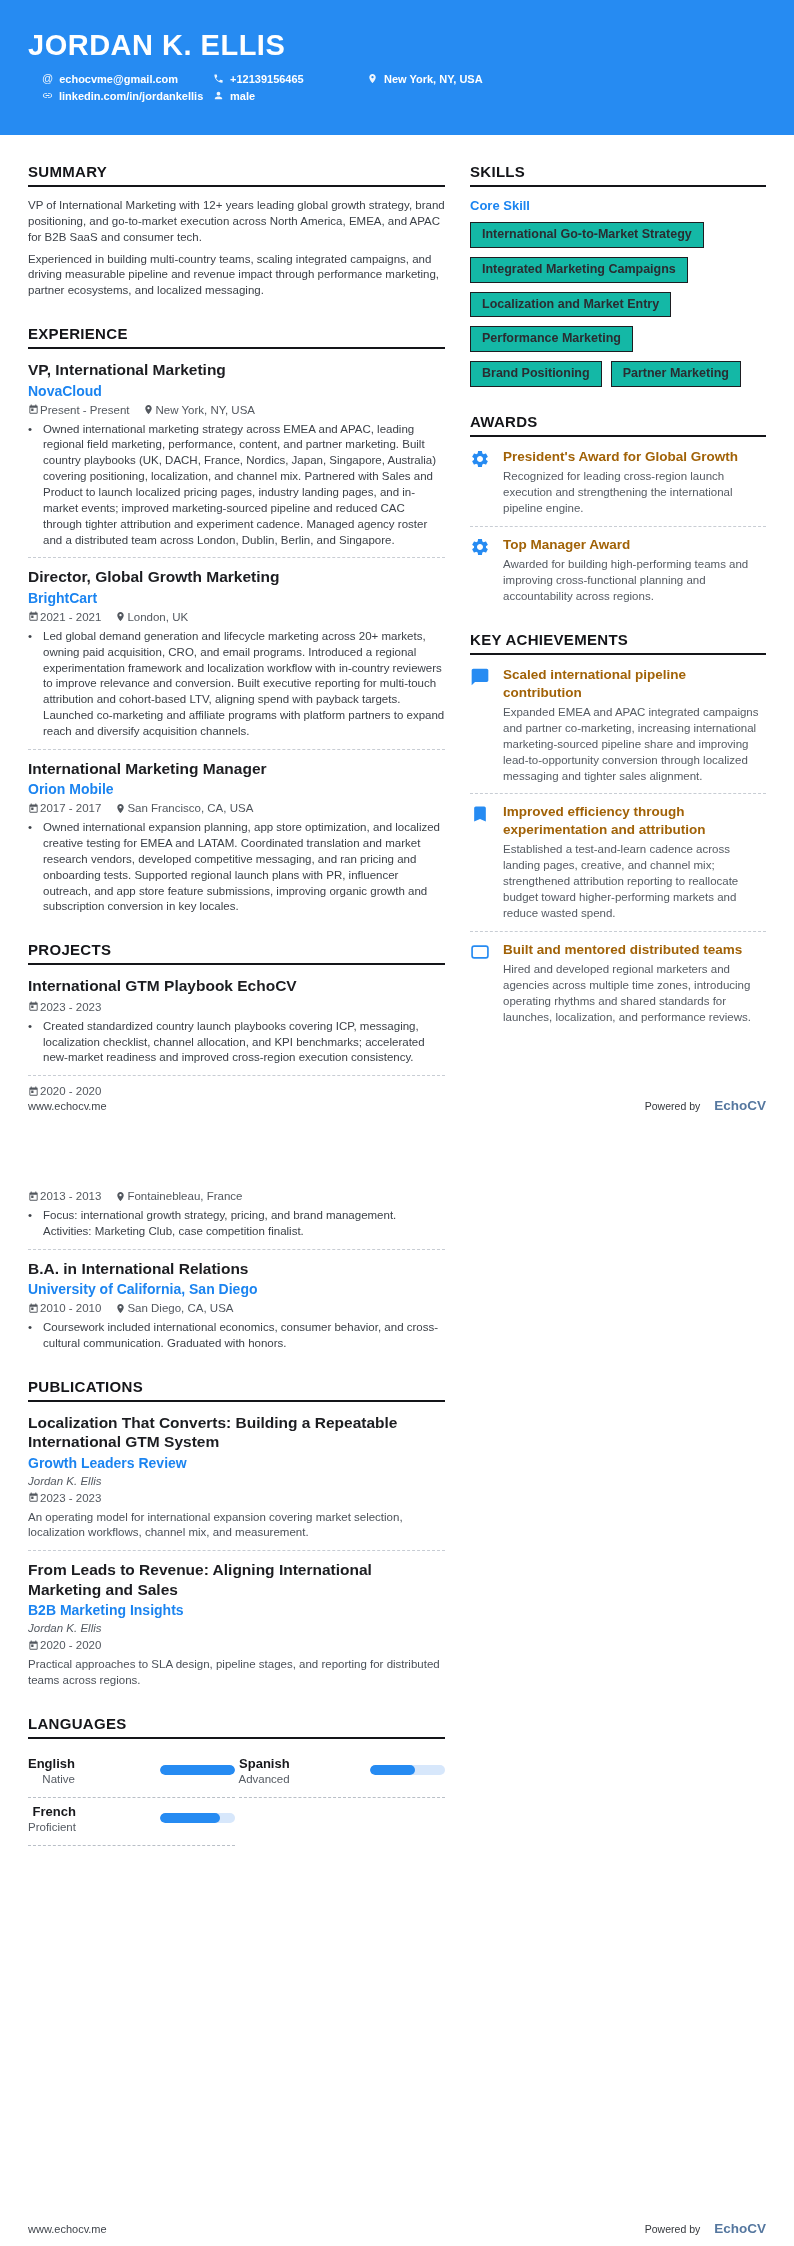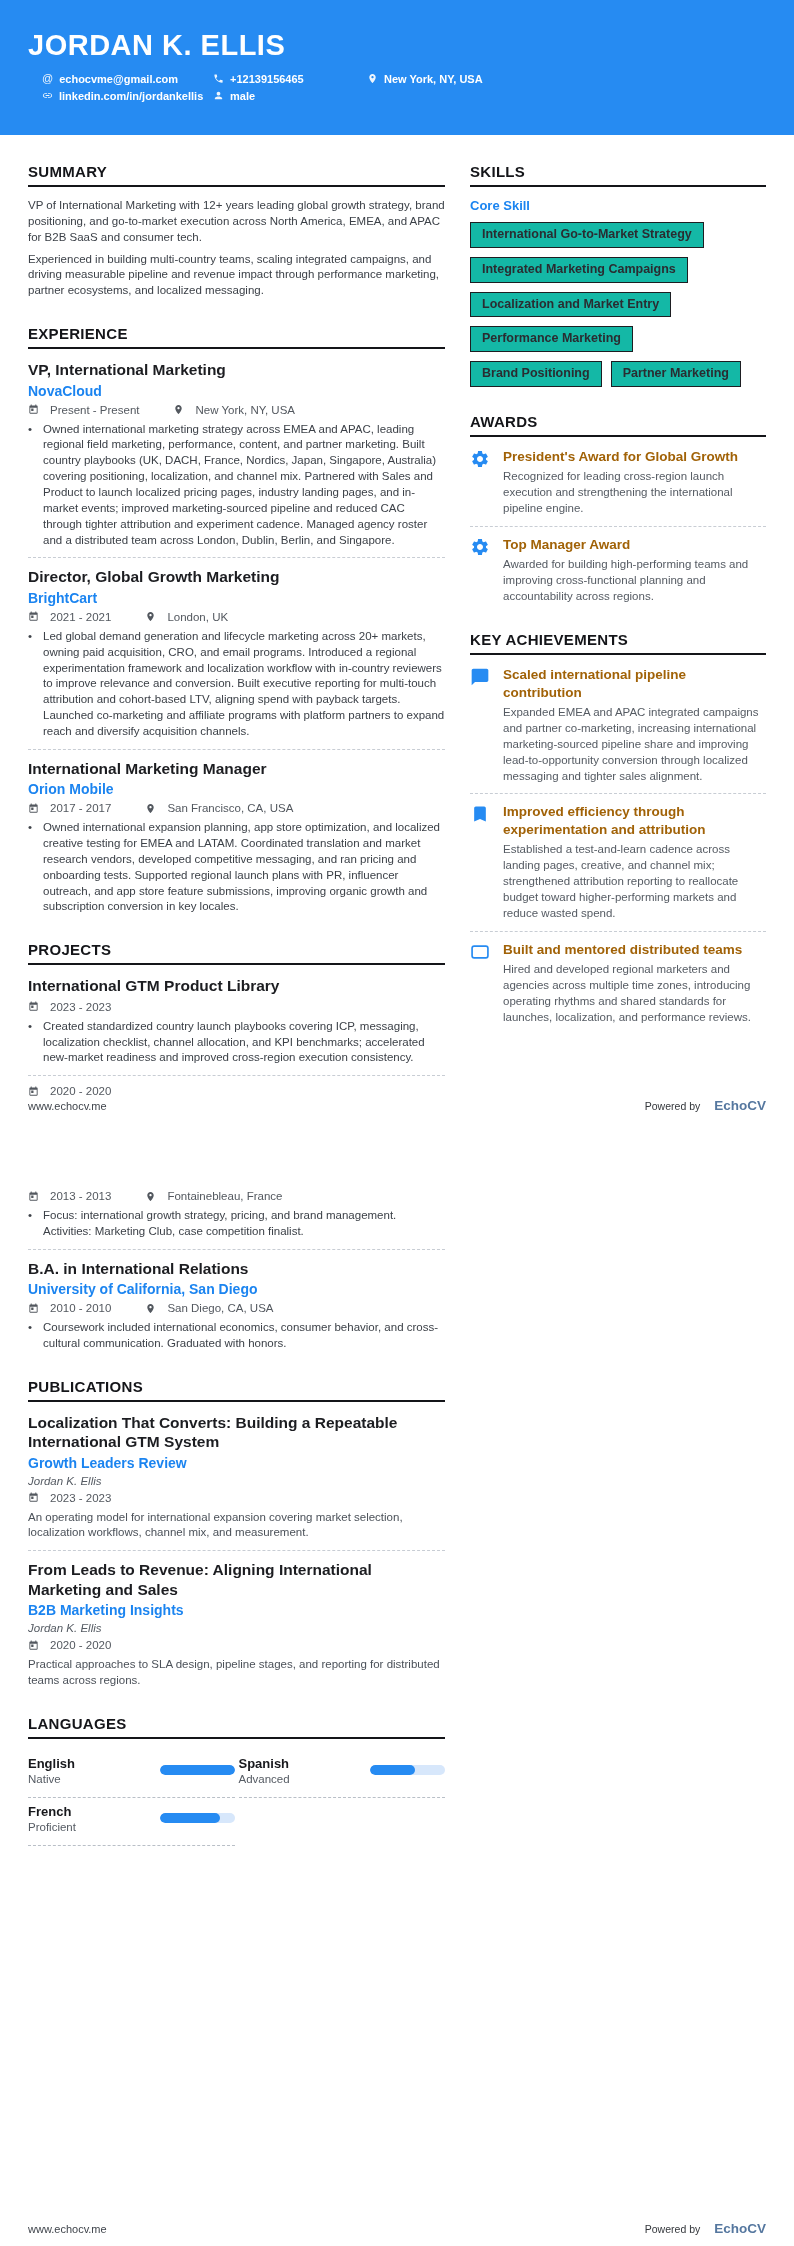--- a/index.html
+++ b/index.html
@@ -37,21 +37,21 @@
   .sec-h {
     font-size:15px; font-weight:800; color:#141519; letter-spacing:.3px;
     border-bottom:2.5px solid #141519; padding-bottom:5px; margin-bottom:11px;
   }
   .dashed { border:none; border-top:1px dashed #c8cdd4; margin:9px 0; }
 
   .para { font-size:11.5px; line-height:1.38; color:#3c4148; margin-bottom:6px; }
 
   .entry-title { font-size:15.5px; font-weight:600; color:#1c1d21; line-height:1.25; }
   .entry-org { font-size:14px; font-weight:700; color:var(--link,#1b84f0); margin-top:3px; }
-  .meta { display:flex; align-items:center; gap:11px; margin-top:5px; font-size:11.5px; color:#53585f; }
+  .meta { display:flex; align-items:center; gap:1px; margin-top:5px; font-size:11.5px; color:#53585f; }
   .meta .gap { width:12px; }
   .meta .ico { width:11px; height:11px; color:#53585f; flex:0 0 auto; }
   .bullet { display:flex; margin-top:6px; }
   .bullet .dot { width:15px; flex:0 0 auto; font-size:11.5px; line-height:1.38; color:#3c4148; }
   .bullet .btxt { font-size:11.5px; line-height:1.38; color:#3c4148; }
 
   .author { font-size:11.5px; font-style:italic; color:#555b63; margin-top:4px; }
   .pub-desc { font-size:11.5px; line-height:1.38; color:#4b5159; margin-top:6px; }
 
   
@@ -60,21 +60,21 @@
   .tag {
     border:1.5px solid #1d1e22; color:#2a2c31; font-size:12.5px; font-weight:700;
     padding:5px 11px; background:#14b8a6; line-height:1.1; white-space:nowrap;
   }
   .icon-item { display:flex; gap:13px; }
   .icon-item .iico { width:20px; height:20px; color:var(--accent,#268bf2); flex:0 0 auto; margin-top:1px; }
   .icon-item .ititle { font-size:13.5px; font-weight:700; color:#a16207; line-height:1.3; }
   .icon-item .idesc { font-size:11.5px; line-height:1.38; color:#555b63; margin-top:4px; }
 
   
-  .lang-grid { display:grid; grid-template-columns:1fr 1fr; column-gap:4px; }
+  .lang-grid { display:grid; grid-template-columns:1fr 1fr; column-gap:4px;text-align:right; }
   .lang-cell {
     display:flex; justify-content:space-between; align-items:center;
     padding:6px 0 12px 0; border-bottom:1px dashed #b9bfc7;
   }
   .lang-name { font-size:13px; font-weight:700; color:#17181c; }
   .lang-level { font-size:11.5px; color:#555b63; margin-top:2px; }
   .bar { width:75px; height:10px; border-radius:5px; background:var(--bar-track,#d7e7fb); overflow:hidden; }
   .bar-fill { height:100%; border-radius:5px; background:var(--accent,#268bf2); }
 
   
@@ -204,21 +204,21 @@
             <span class="dot">•</span>
             <span class="btxt">Owned international expansion planning, app store optimization, and localized creative testing for EMEA and LATAM. Coordinated translation and market research vendors, developed competitive messaging, and ran pricing and onboarding tests. Supported regional launch plans with PR, influencer outreach, and app store feature submissions, improving organic growth and subscription conversion in key locales.</span>
           </div>
         </div>
       </div>
 
       <div class="sec">
         <div class="sec-h">PROJECTS</div>
 
         <div>
-          <div class="entry-title">International GTM Product Library</div>
+          <div class="entry-title">International GTM Playbook EchoCV</div>
           <div class="meta">
             <svg class="ico" viewBox="0 0 24 24" fill="currentColor">
                 <path d="M19 3h-1V1h-2v2H8V1H6v2H5c-1.11 0-1.99.9-1.99 2L3 19c0 1.1.89 2 2 2h14c1.1 0 2-.9 2-2V5c0-1.1-.9-2-2-2zm0 16H5V8h14v11zM7 10h5v5H7z"></path>
               </svg>
             <span>2023 - 2023</span>
           </div>
           <div class="bullet">
             <span class="dot">•</span>
             <span class="btxt">Created standardized country launch playbooks covering ICP, messaging, localization checklist, channel allocation, and KPI benchmarks; accelerated new-market readiness and improved cross-region execution consistency.</span>
           </div>

